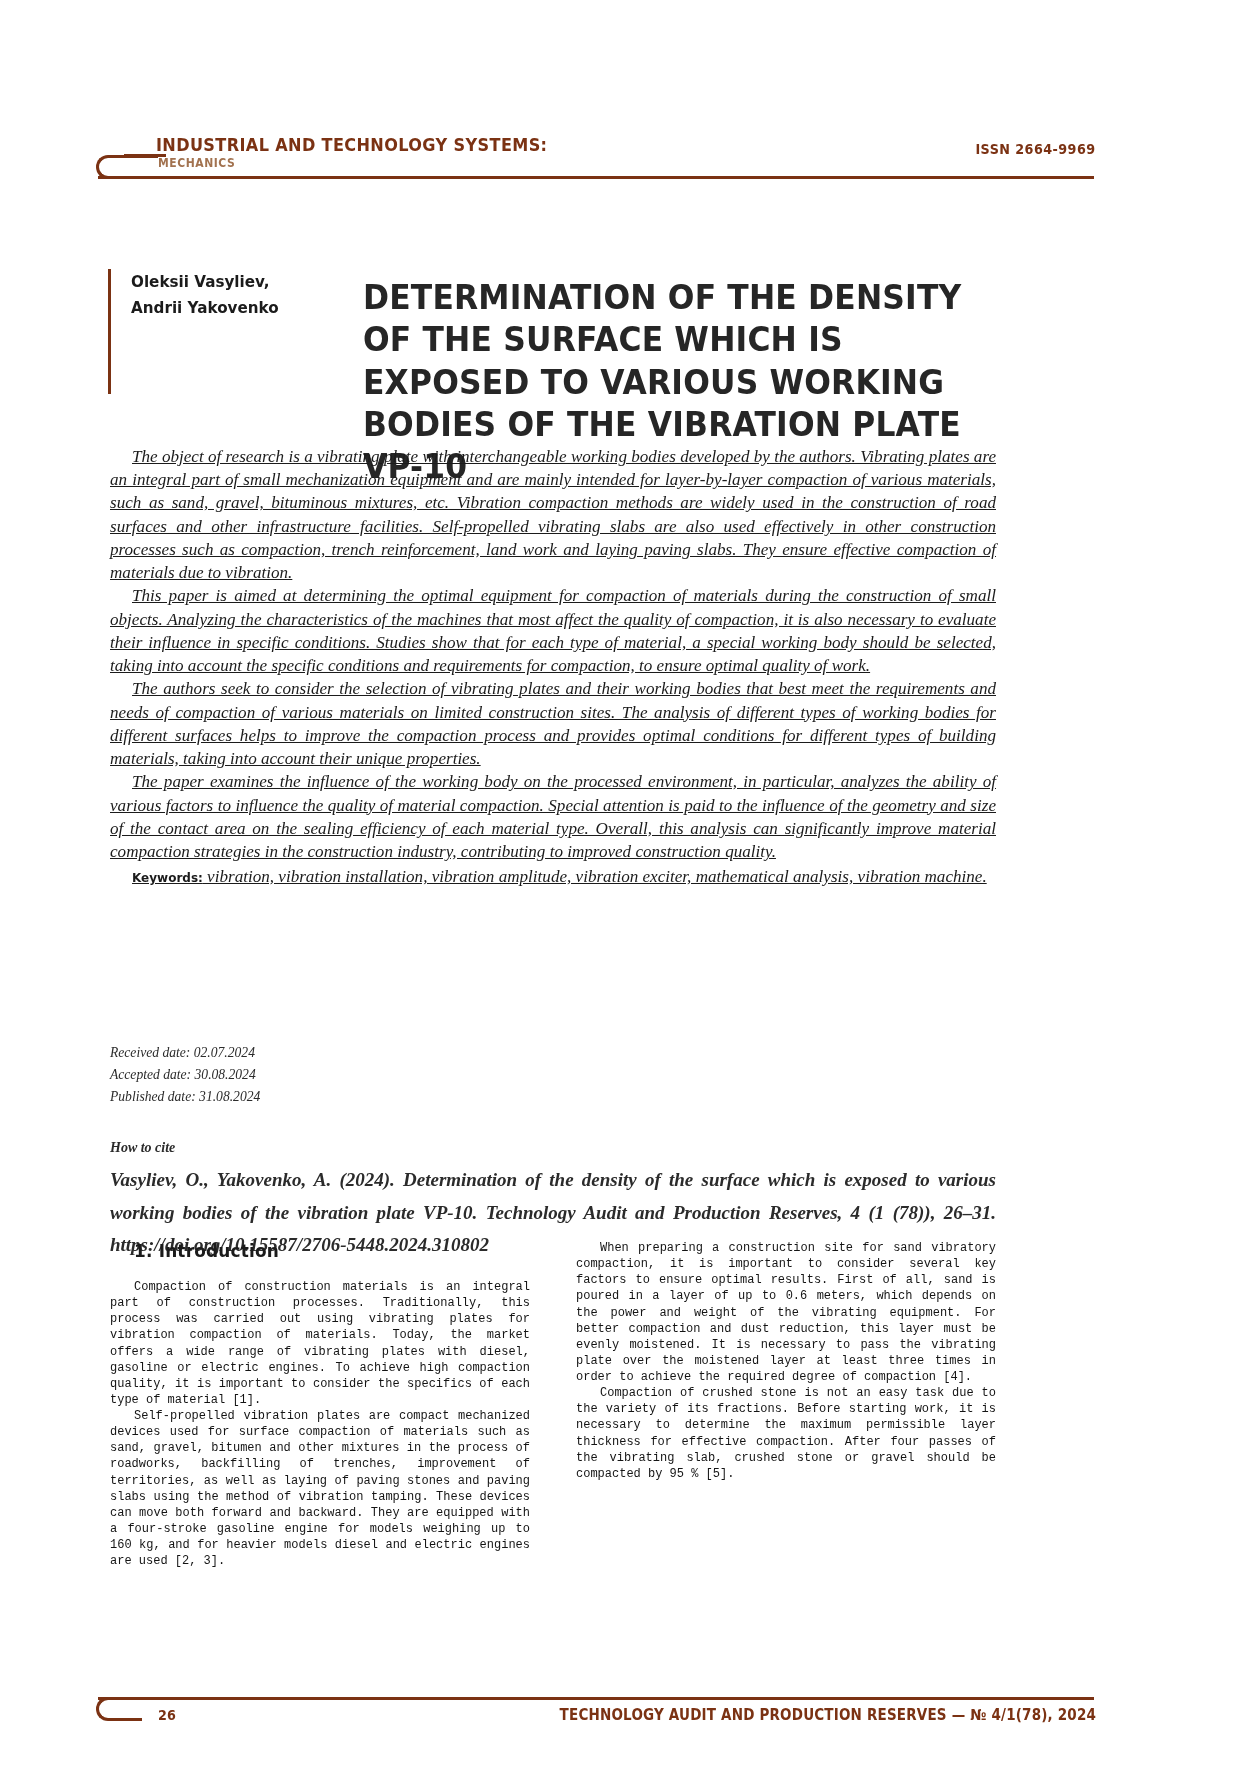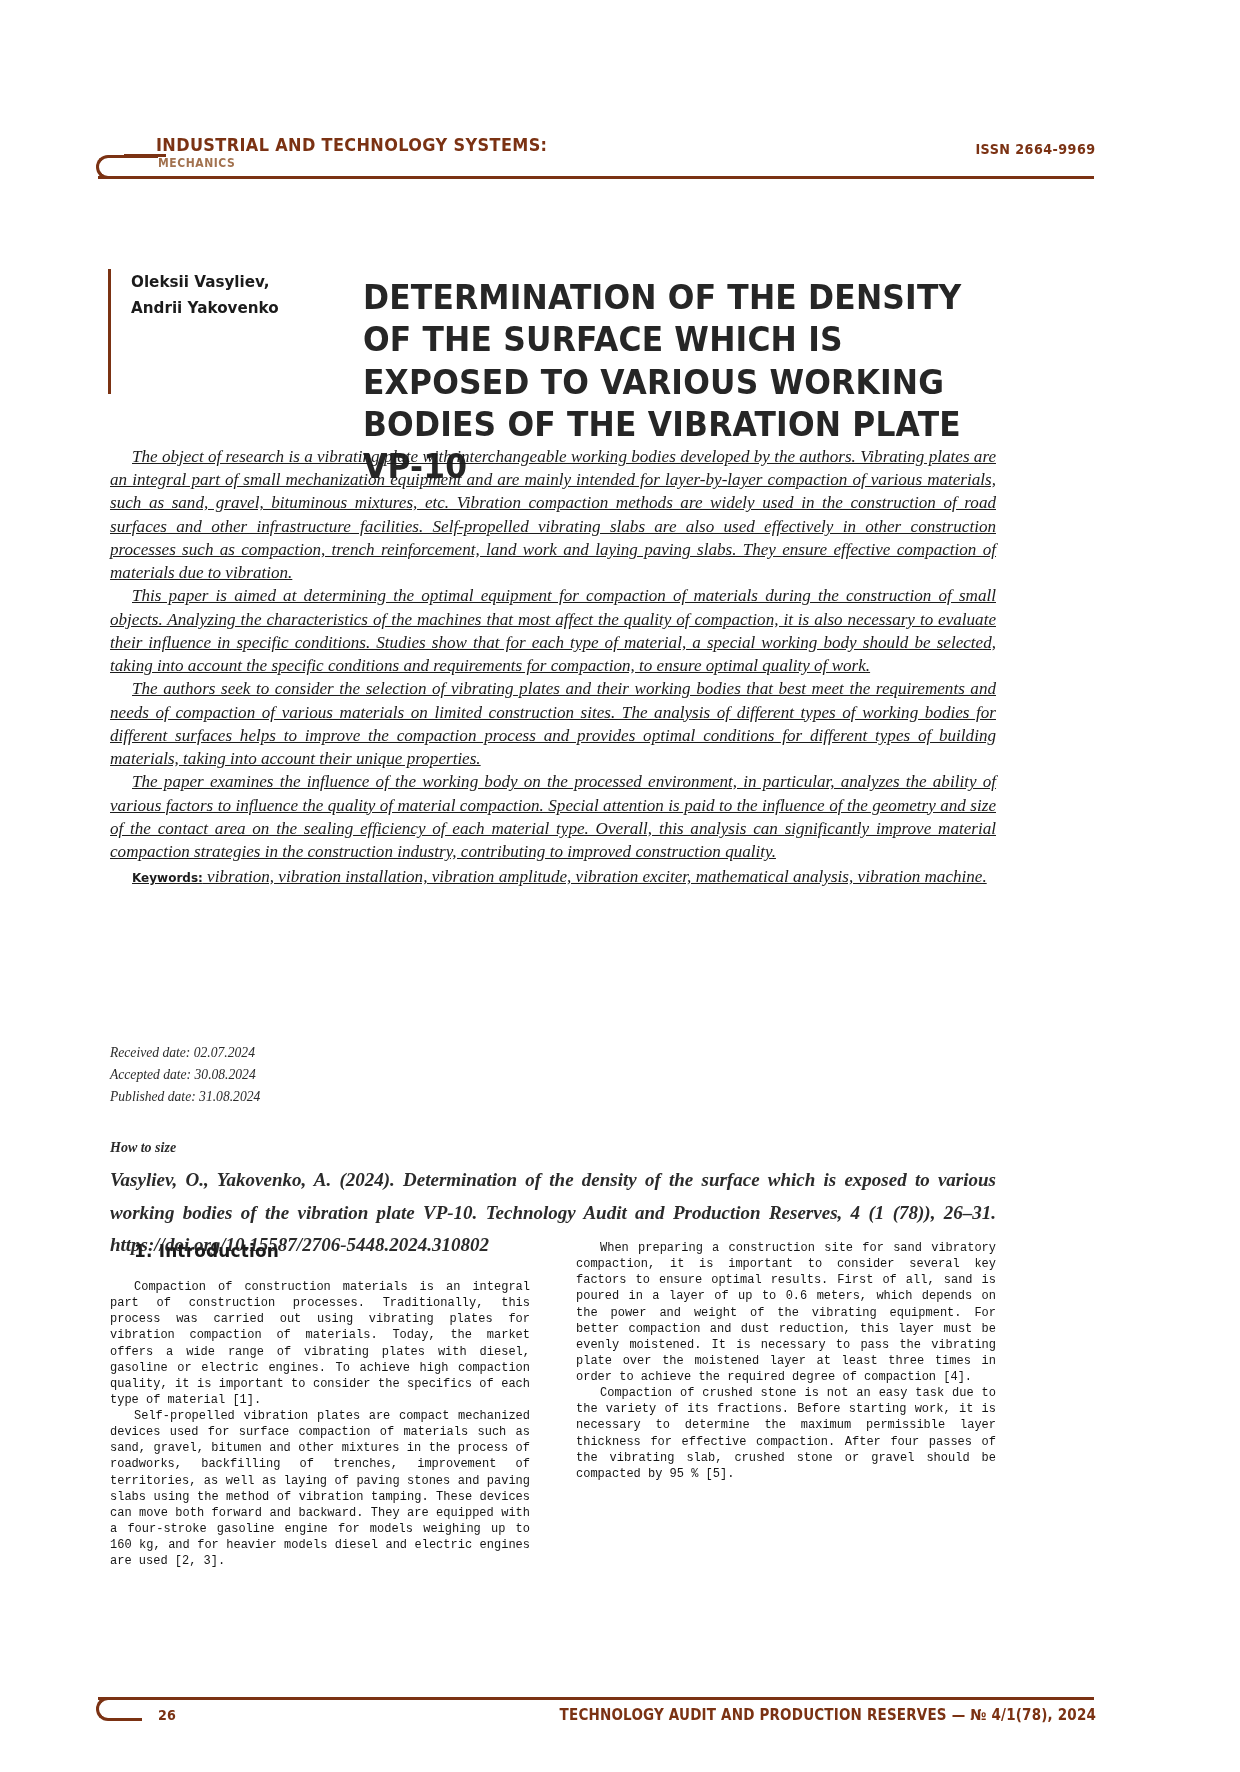--- a/index.html
+++ b/index.html
@@ -360,21 +360,21 @@
 
   <div class="dates">
     <div class="left">
       <div>Received date: 02.07.2024</div>
       <div>Accepted date: 30.08.2024</div>
       <div>Published date: 31.08.2024</div>
     </div>
   </div>
 
   <div class="howto">
-    <div class="howto-label">How to size</div>
+    <div class="howto-label">How to cite</div>
     <div class="howto-cite">Vasyliev, O., Yakovenko, A. (2024). Determination of the density of the surface which is exposed to various working bodies of the vibration plate VP-10. Technology Audit and Production Reserves, 4 (1 (78)), 26–31. https://doi.org/10.15587/2706-5448.2024.310802</div>
   </div>
 
   <div class="columns">
     <div class="col col-left">
       <h2 class="h2">1.  Introduction</h2>
       <p class="body-p">Compaction of construction materials is an integral part of construction processes. Traditionally, this process was carried out using vibrating plates for vibration compaction of materials. Today, the market offers a wide range of vibrating plates with diesel, gasoline or electric engines. To achieve high compaction quality, it is important to consider the specifics of each type of material [1].</p>
       <p class="body-p">Self-propelled vibration plates are compact mechanized devices used for surface compaction of materials such as sand, gravel, bitumen and other mixtures in the process of roadworks, backfilling of trenches, improvement of territories, as well as laying of paving stones and paving slabs using the method of vibration tamping. These devices can move both forward and backward. They are equipped with a four-stroke gasoline engine for models weighing up to 160 kg, and for heavier models diesel and electric engines are used [2, 3].</p>
     </div>
     <div class="col col-right">

